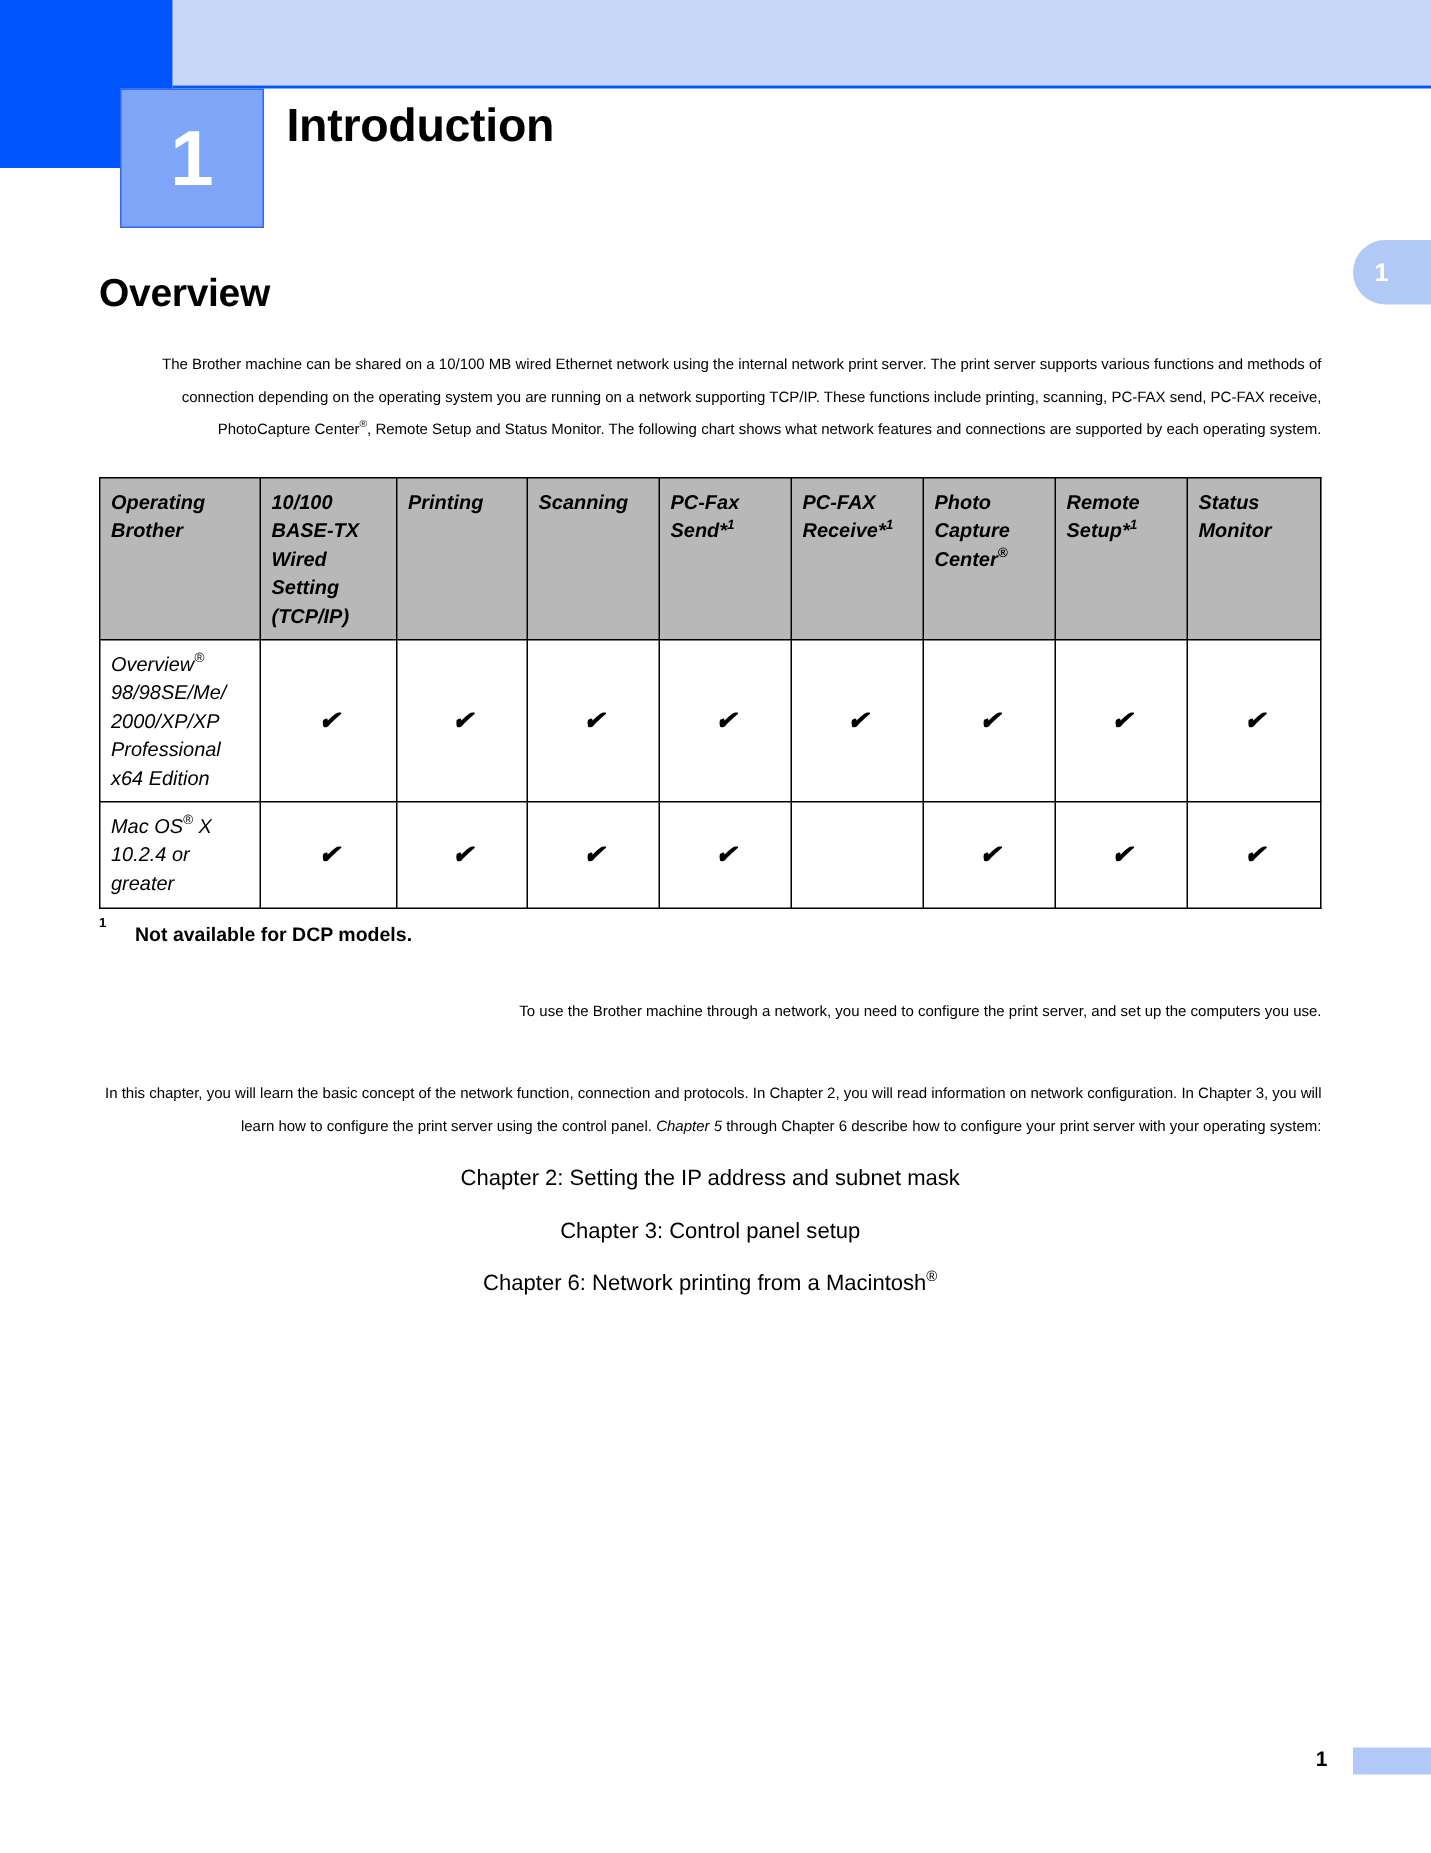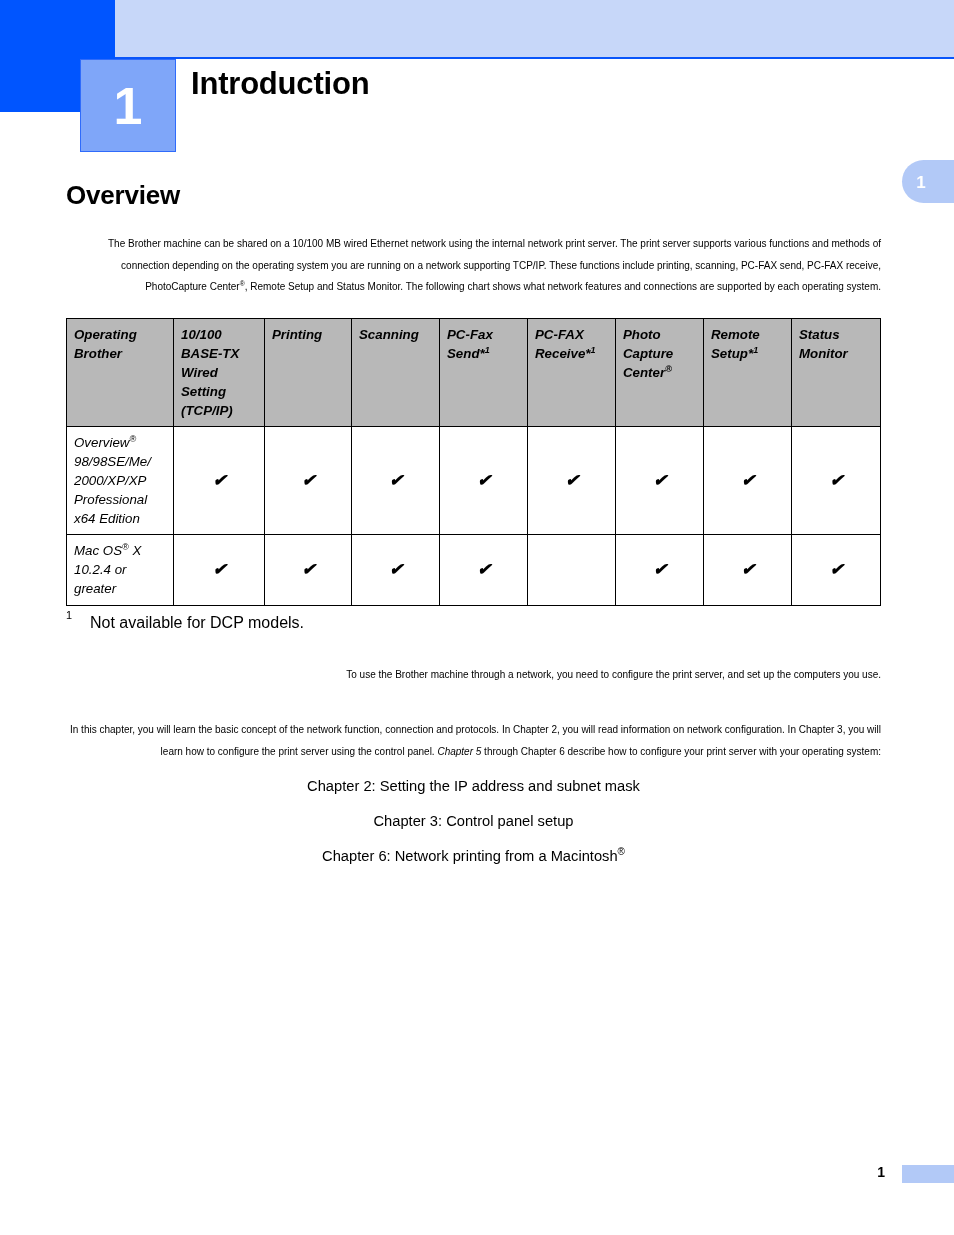--- a/index.html
+++ b/index.html
@@ -167,23 +167,24 @@
   .col-eth     { width: 91px; }
   .col-print   { width: 87px; }
   .col-scan    { width: 88px; }
   .col-faxsend { width: 88px; }
   .col-faxrecv { width: 88px; }
   .col-photo   { width: 88px; }
   .col-remote  { width: 88px; }
   .col-status  { width: 89px; }
 
   .footnote {
-    font-size: 16px;
+    font-size: 13px;
     line-height: 15px;
     margin: 9px 0 18px 0;
+    font-weight: bold;
   }
   .footnote .fn-num {
     display: inline-block;
     width: 24px;
     vertical-align: top;
   }
 
   p.chapline {
     font-size: 14.7px;
     line-height: 21px;

